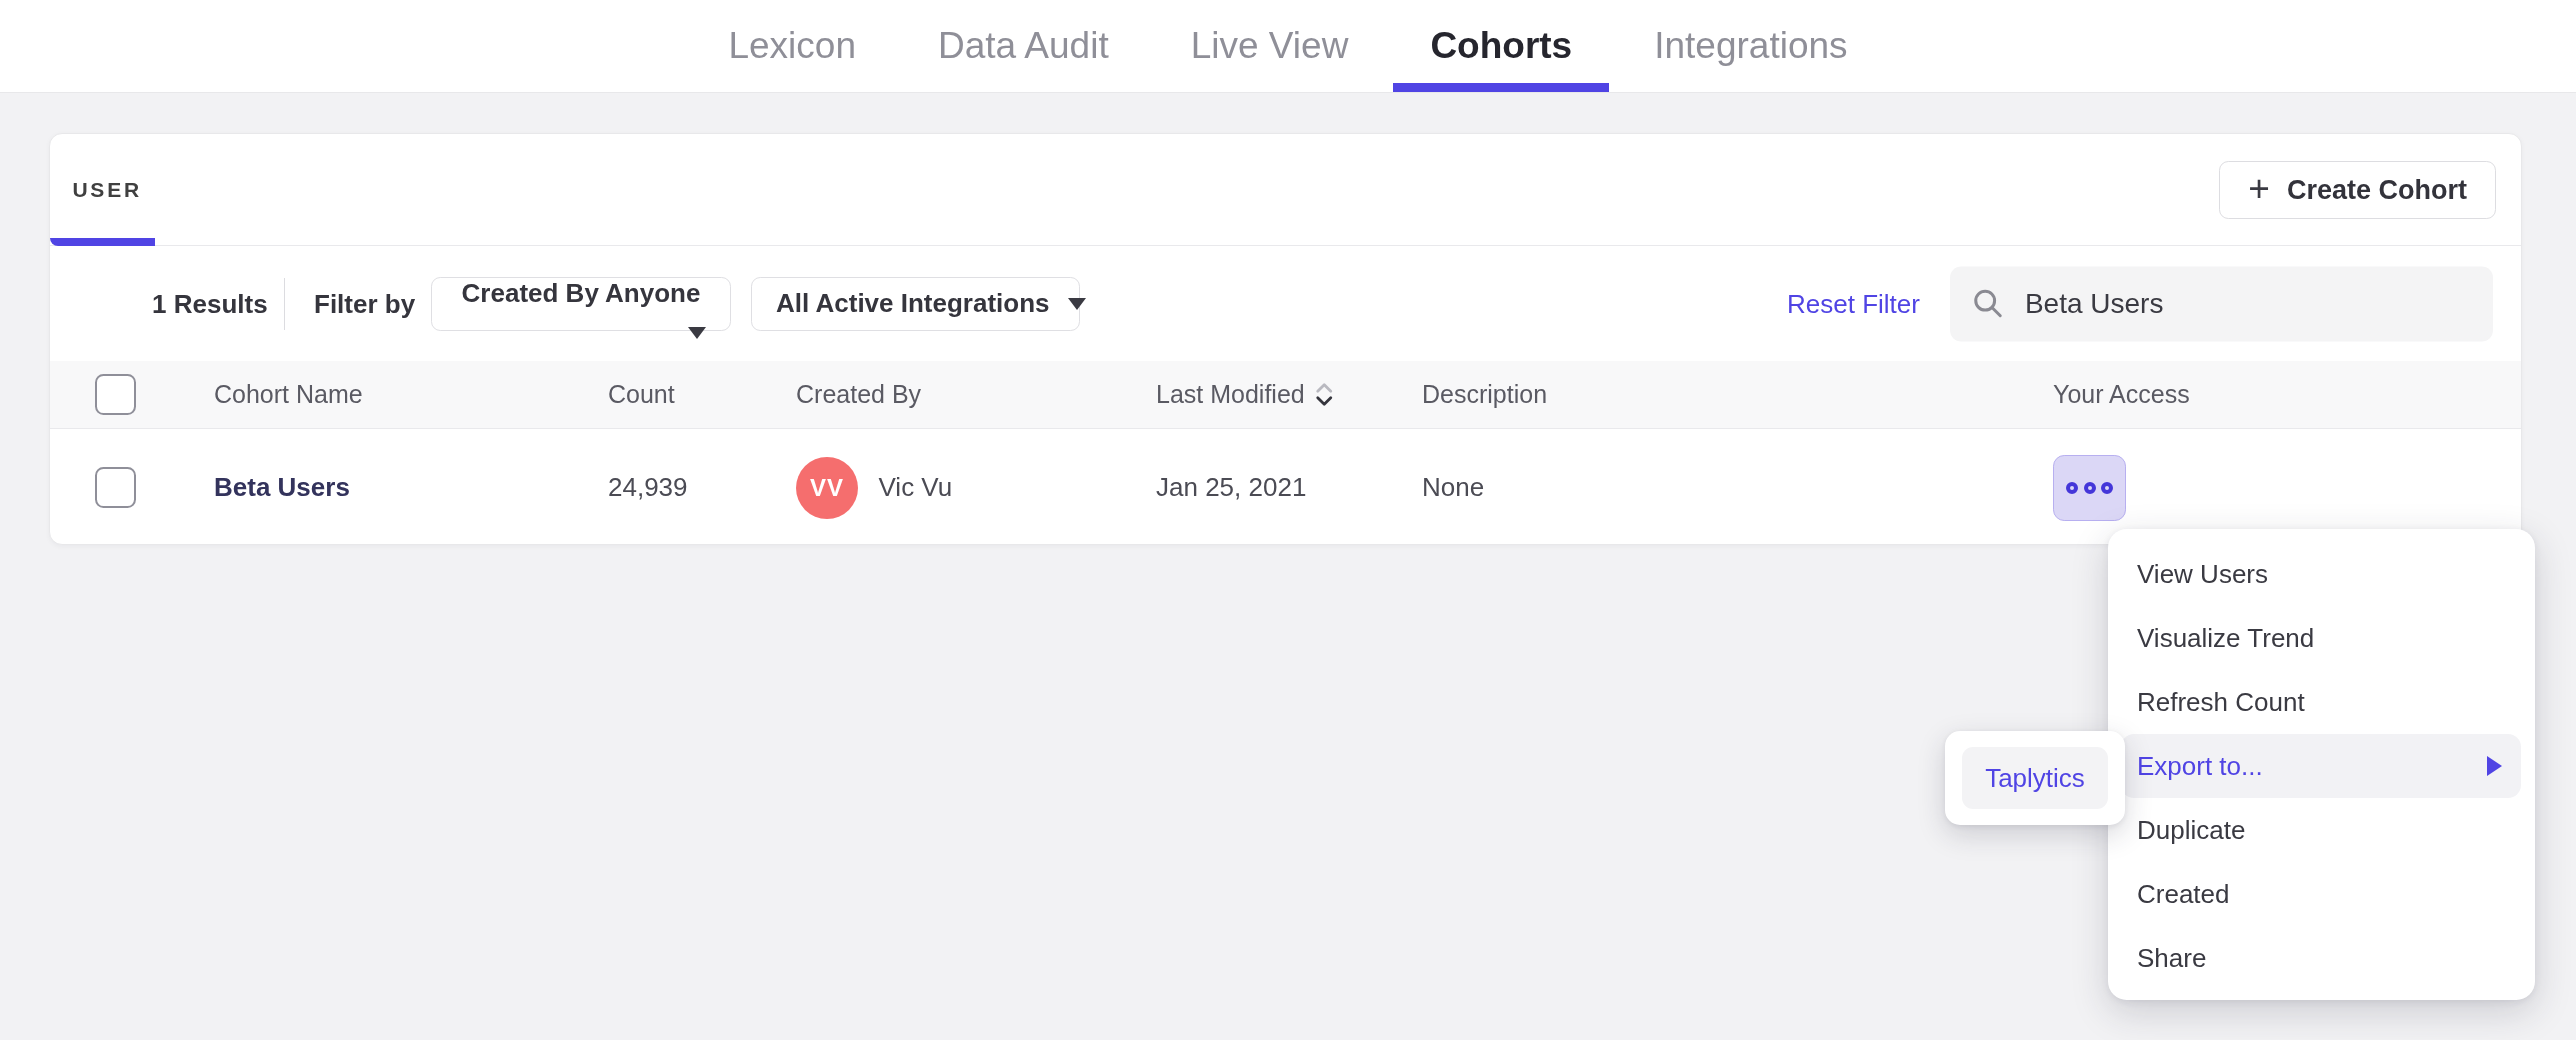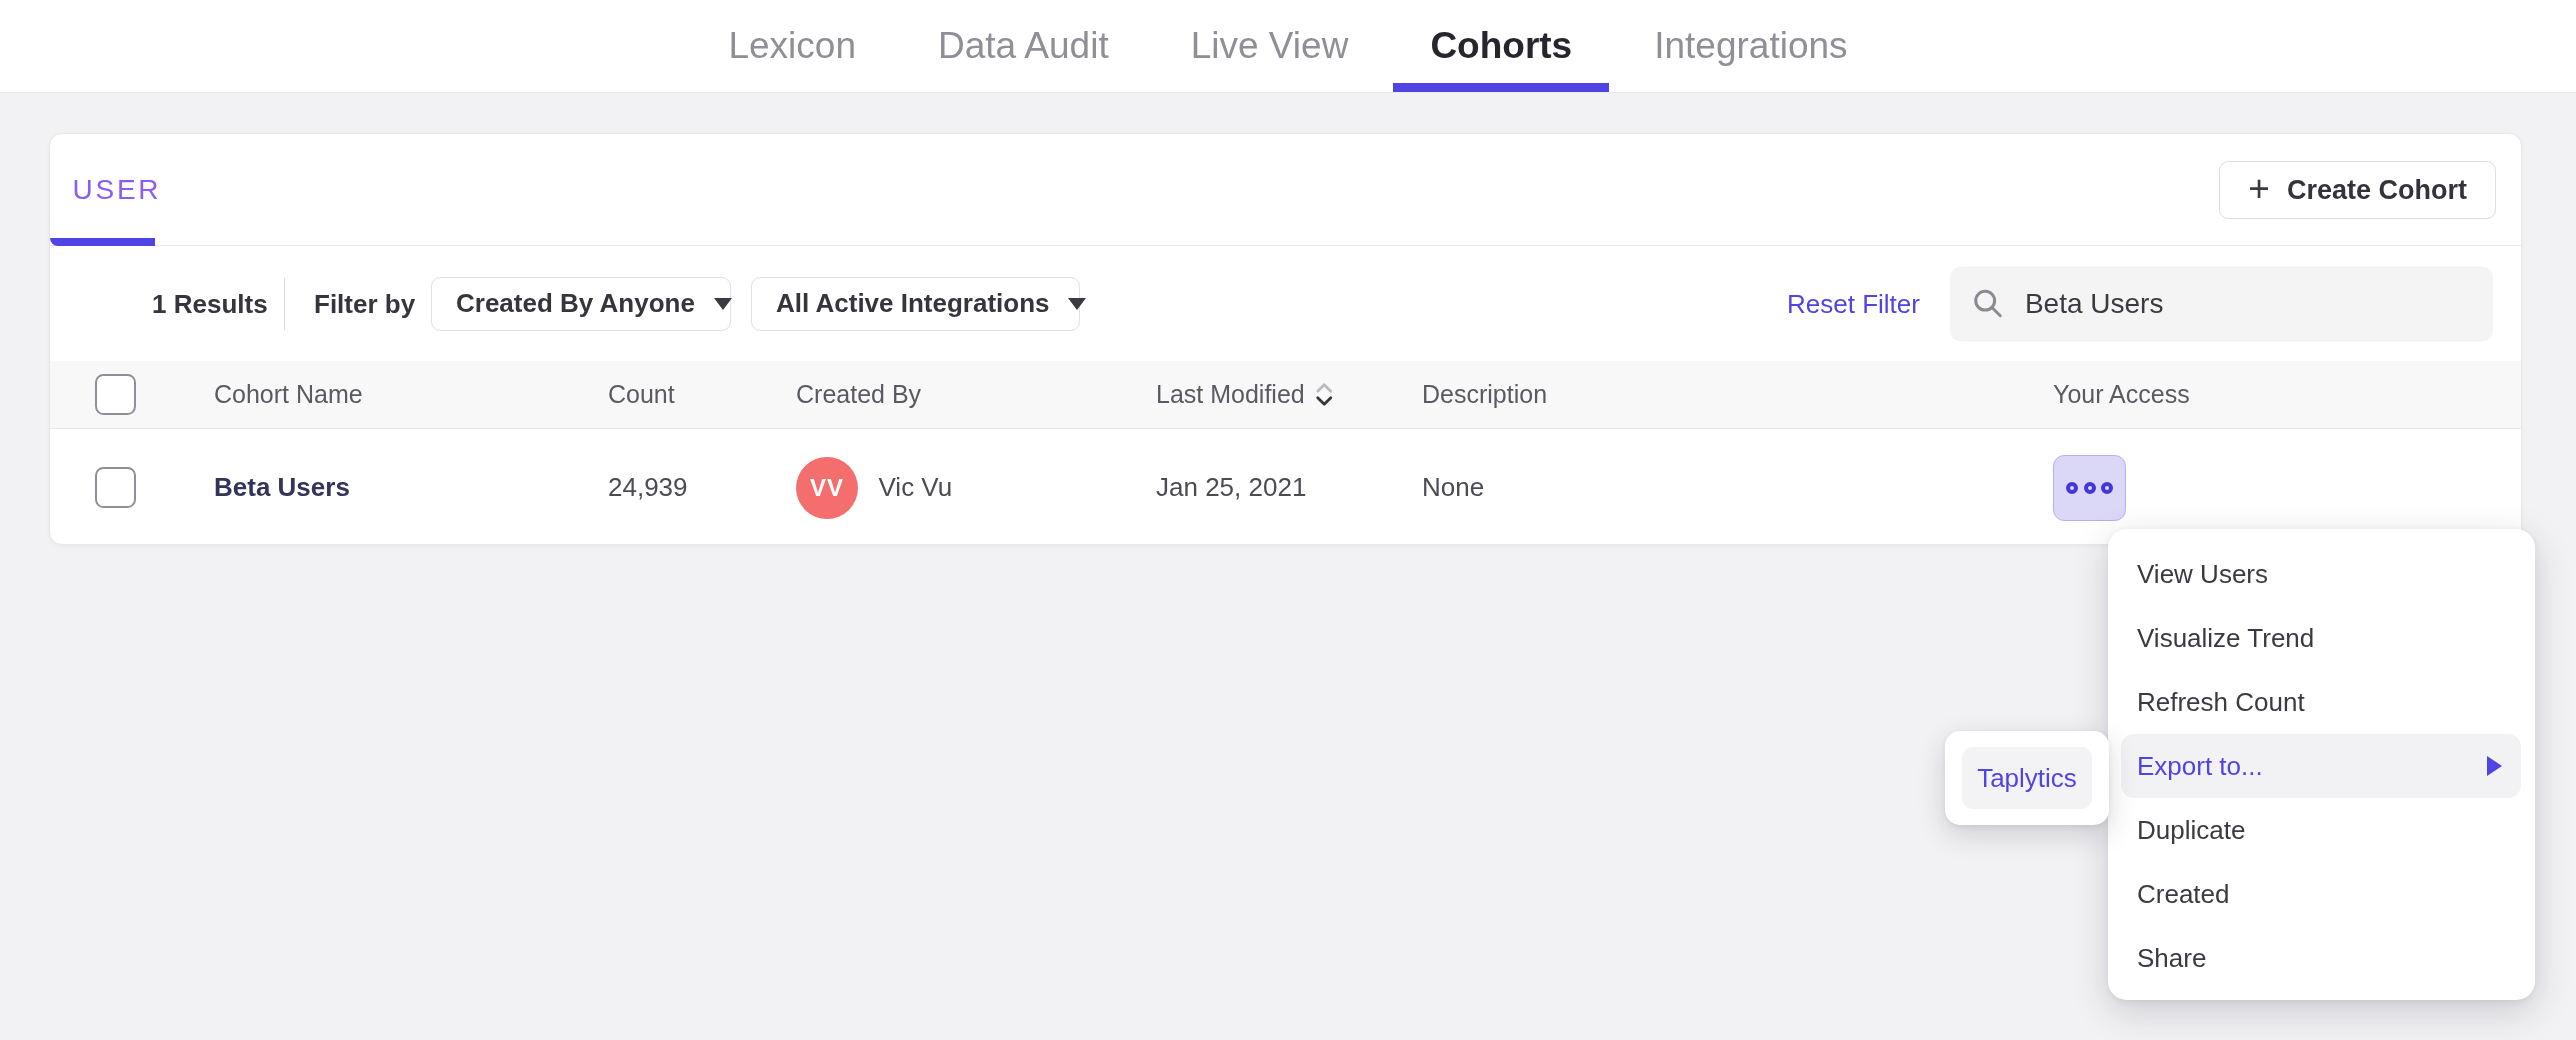--- a/index.html
+++ b/index.html
@@ -30,21 +30,21 @@
   .card {
     position:absolute; left:49px; top:133px; width:2473px; height:412px;
     background:#ffffff; border:0.9px solid #e8e8ea; border-radius:13px;
     box-shadow:0 1.9px 5.6px rgba(30,30,50,0.04);
   }
   .card-header {
     position:relative; height:112px; border-bottom:0.9px solid #e9e9ec;
     display:flex; align-items:center; padding-left:22.4px;
   }
   .user-tab {
-    font-size:28px; font-weight:400; letter-spacing:2.8px; color:#8b5cf6;
+    font-size:21px; font-weight:700; letter-spacing:2.8px; color:#404040;
     position:relative;
   }
   .user-underline {
     position:absolute; left:0; bottom:-0.9px; width:105px; height:7.5px;
     background:#5044e4; border-bottom-left-radius:13px;
   }
   .create-btn {
     position:absolute; right:25px; top:27px; height:58px;
     display:flex; align-items:center; gap:17px; padding:0 28px;
     background:#fff; border:1.9px solid #dddde1; border-radius:9.3px;
@@ -55,21 +55,21 @@
   .filter-row { position:relative; height:115px; }
   .filter-row > * { position:absolute; top:50%; transform:translateY(-50%); }
   .results { left:102px; font-size:26px; font-weight:700; color:#35353d; }
   .vdivider { left:234px; height:52px; width:0; border-left:1.9px solid #dcdce0; }
   .filter-by { left:264px; font-size:26px; font-weight:700; color:#35353d; }
   .dropdown {
     height:54px; display:flex; align-items:center; gap:18.7px; padding:0 24px;
     background:#fff; border:1.9px solid #dfdfe3; border-radius:9.3px;
     font-size:26px; font-weight:700; color:#35353d; cursor:pointer; white-space:nowrap;
   }
-  .dd-created { left:381px; width:300px; }
+  .dd-created { left:381px; width:300px;flex-direction:column; }
   .dd-integrations { left:701px; width:329px; }
   .caret-down {
     width:0; height:0; border-left:9.3px solid transparent; border-right:9.3px solid transparent;
     border-top:12px solid #3a3a42; margin-left:auto;
   }
   .reset-filter { left:1737px; font-size:26px; color:#5044e4; cursor:pointer; }
   .searchbox {
     left:1900px; width:543px; height:75px; background:#f4f4f5; border-radius:11.2px;
     display:flex; align-items:center; padding:0 22.4px; gap:20.5px;
   }
@@ -125,21 +125,21 @@
     margin:0 14px 0 13px; padding:0 18.7px 0 16px; border-radius:13px;
     background:#f2f2f5; color:#5044e4;
   }
   .submenu-arrow {
     margin-left:auto; width:0; height:0;
     border-top:10.3px solid transparent; border-bottom:10.3px solid transparent;
     border-left:15px solid #5044e4;
   }
   
   .submenu {
-    position:absolute; left:1945px; top:731px; width:164px; height:94px;
+    position:absolute; left:1945px; top:731px; width:180px; height:94px;
     background:#fff; border-radius:15px; padding:16px 17px;
     box-shadow:0 9.3px 28px rgba(40,40,60,0.18), 0 1.9px 5.6px rgba(40,40,60,0.08);
   }
   .submenu-item {
     width:100%; height:100%; background:#f3f3f5; border-radius:11.2px;
     display:flex; align-items:center; justify-content:center;
     font-size:26px; color:#5044e4; cursor:pointer;
   }
 </style>
 </head>

